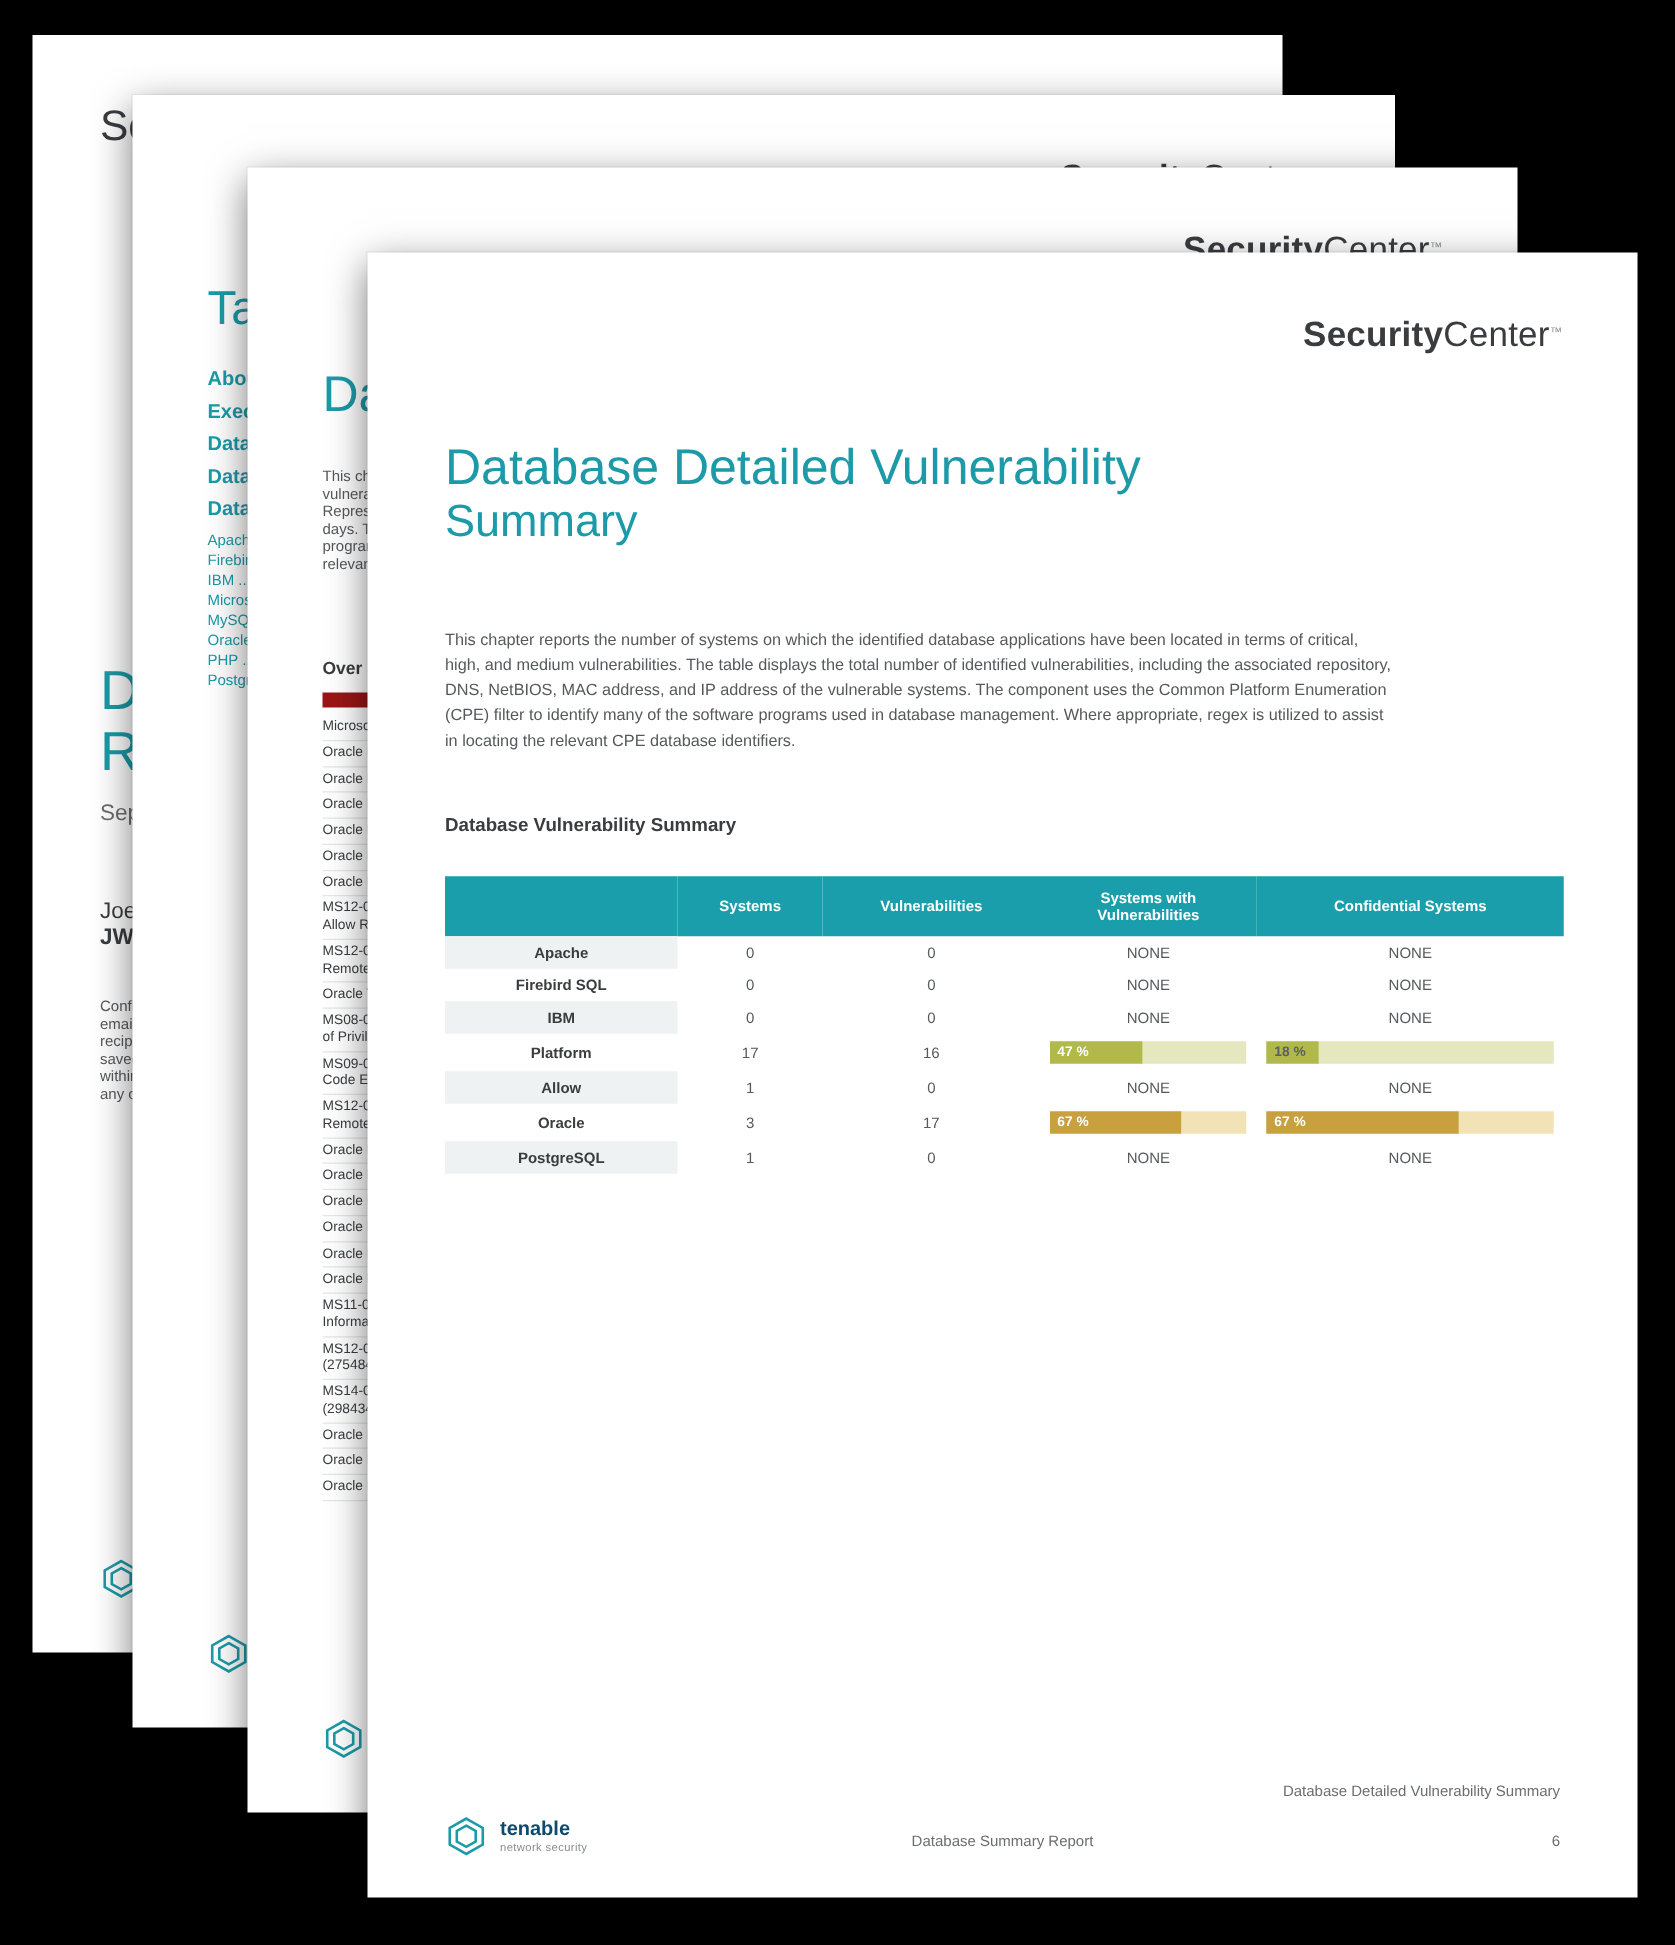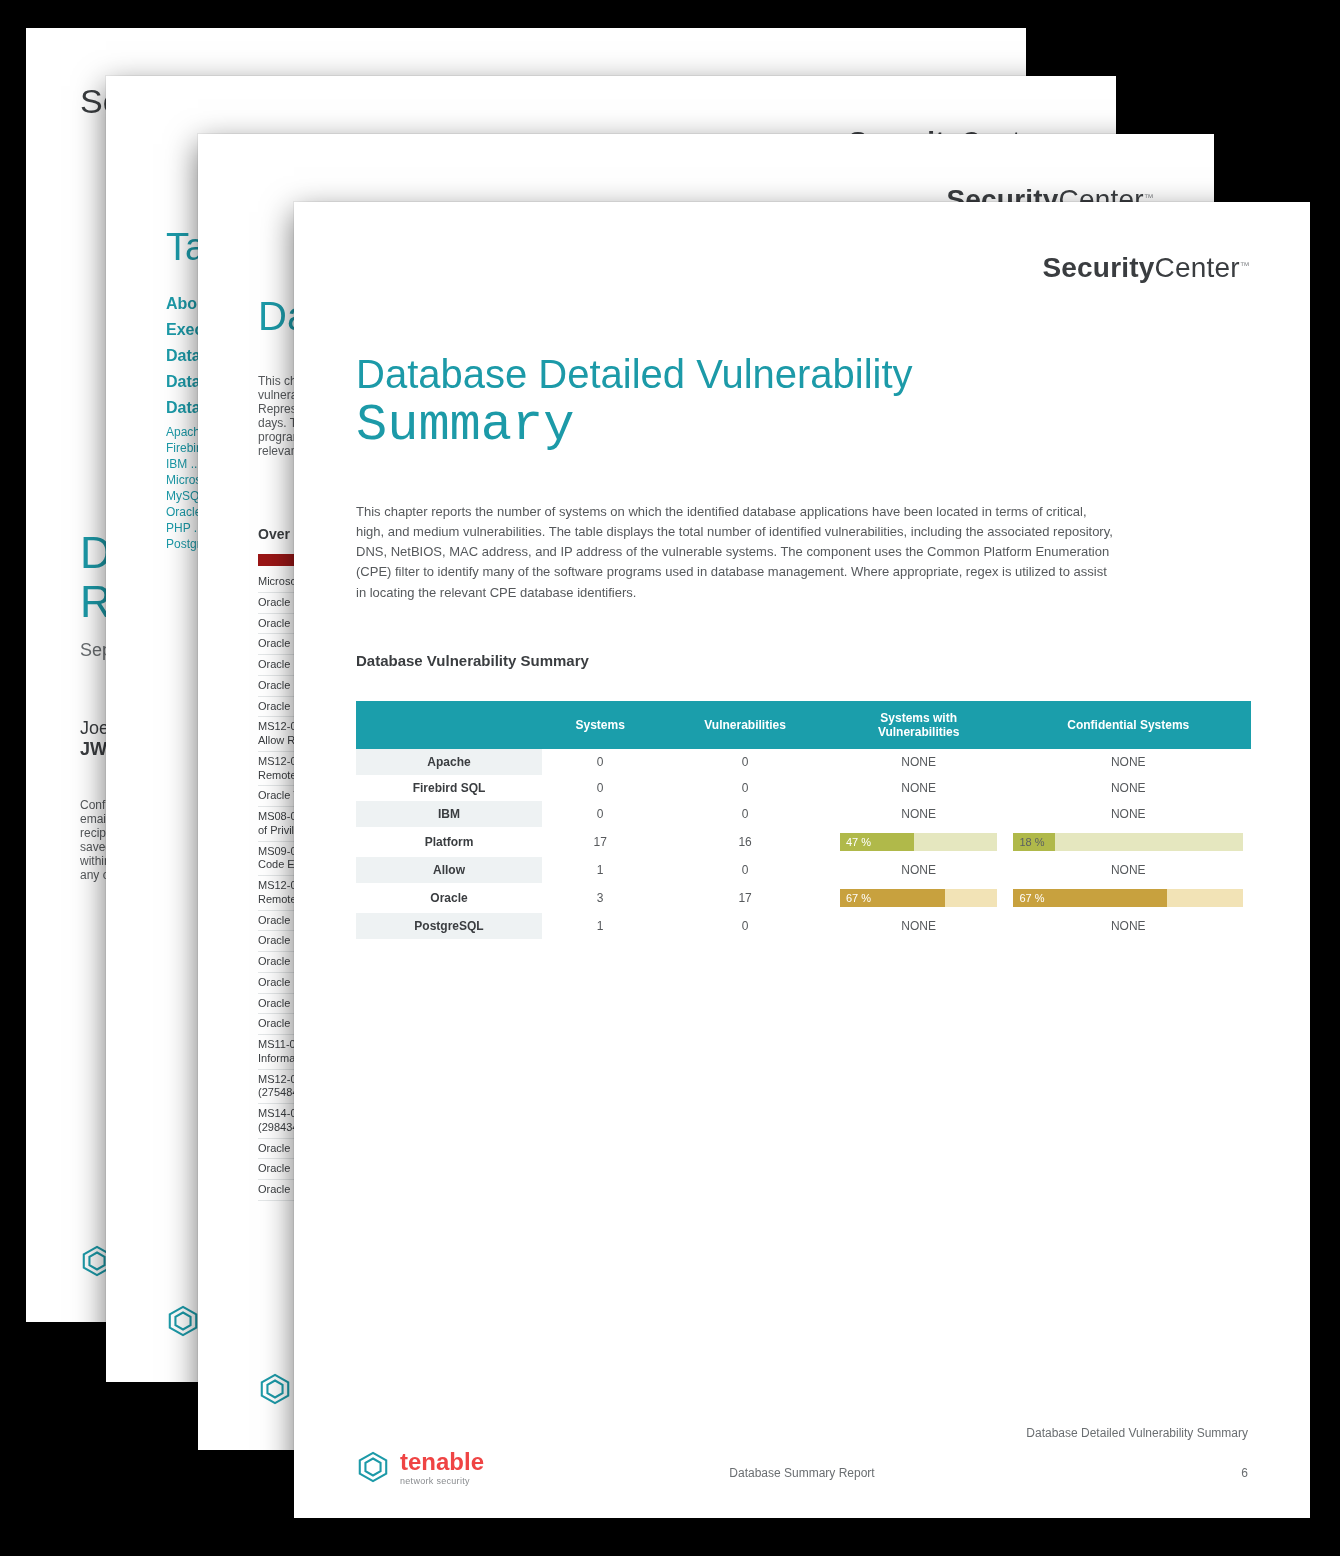--- a/index.html
+++ b/index.html
@@ -24,38 +24,38 @@
   .h2{color:var(--teal);font-size:34px;font-weight:400;}
   .section-title{color:#3a3d40;font-size:18px;font-weight:700;}
   .body{color:var(--text);font-size:14px;line-height:1.55;}
   .small{color:var(--text);font-size:12px;}
   .toc-link{color:var(--teal);font-size:16px;font-weight:700;margin:8px 0;display:block;}
   .toc-sub{color:var(--teal);font-size:12px;font-weight:400;margin:2px 0;}
   
   .tenable{position:absolute;display:flex;align-items:center;gap:10px;color:#6a6e71;}
   .tenable .mark{width:34px;height:34px;position:relative;}
   .tenable .mark svg{display:block;}
-  .tenable .name b{color:#ef4444;font-weight:700;font-size:24px;}
+  .tenable .name b{color:#0c4a6e;font-weight:700;font-size:16px;}
   .tenable .name span{display:block;font-size:9px;color:#8a8d90;letter-spacing:.3px;}
   
   table.vuln{border-collapse:collapse;width:100%;font-size:12px;color:var(--text);}
   table.vuln thead th{background:var(--teal-head);color:#fff;font-weight:700;font-size:12px;padding:10px 8px;text-align:center;}
   table.vuln thead th:first-child{background:var(--teal-head);}
   table.vuln tbody tr:nth-child(odd) td.rowlabel{background:var(--row-alt);}
   table.vuln td{padding:6px 8px;text-align:center;}
   td.rowlabel{font-weight:700;color:#3a3d40;text-align:center;width:170px;}
   td.bars{padding:4px 6px;}
   .bar{position:relative;height:18px;background:transparent;width:100%;}
   .bar .fill{position:absolute;left:0;top:0;height:100%;}
   .bar .fill.olive{background:var(--olive);}
   .bar .rest{position:absolute;top:0;height:100%;right:0;}
   .bar .rest.olive{background:var(--olive-light);}
   .bar .fill.amber{background:var(--amber);}
   .bar .rest.amber{background:var(--amber-light);}
-  .bar .pct{position:absolute;left:6px;top:0;line-height:18px;color:#fff;font-size:11px;font-weight:400;}
+  .bar .pct{position:absolute;left:6px;top:0;line-height:18px;color:#fff;font-size:11px;font-weight:700;}
   .bar .pct.dark{color:#5a5f63;}
   
   .vlist{font-size:11px;color:#3a3d40;}
   .vlist .item{padding:3px 0;border-bottom:1px solid #e4e7e8;white-space:nowrap;overflow:hidden;}
   .chip{display:block;height:12px;background:#9a1616;margin-bottom:8px;}
   
   .page-footer{position:absolute;bottom:38px;left:0;right:0;display:flex;justify-content:center;align-items:center;color:#6a6e71;font-size:12px;}
   .page-footer .right{position:absolute;right:62px;}
 </style>
 </head>
@@ -184,21 +184,21 @@
       </span>
       <span class="name"><b>tenable</b><span>network security</span></span>
     </div>
   </div>
 
   <div class="page" style="left:294px;top:202px;width:1016px;height:1316px;">
     <div class="brand"><b>Security</b><span>Center</span><sup>™</sup></div>
 
     <div style="position:absolute;left:62px;top:150px;">
       <div class="h1" style="font-size:40px;">Database Detailed Vulnerability</div>
-      <div class="h1" style="font-size:52px;font-family:Liberation Mono, monospace;">Summary</div>
+      <div class="h1" style="font-size:36px;">Summary</div>
     </div>
 
     <div class="body" style="position:absolute;left:62px;top:300px;width:760px;font-size:13px;">This chapter reports the number of systems on which the identified database applications have been located in terms of critical, high, and medium vulnerabilities. The table displays the total number of identified vulnerabilities, including the associated repository, DNS, NetBIOS, MAC address, and IP address of the vulnerable systems. The component uses the Common Platform Enumeration (CPE) filter to identify many of the software programs used in database management. Where appropriate, regex is utilized to assist in locating the relevant CPE database identifiers.</div>
 
     <div class="section-title" style="position:absolute;left:62px;top:450px;font-size:15px;text-align:right;">Database Vulnerability Summary</div>
 
     <div style="position:absolute;left:62px;top:480px;width:895px;margin-top:19px;">
       <table class="vuln">
         <thead>
             <tr id="thead-row">

